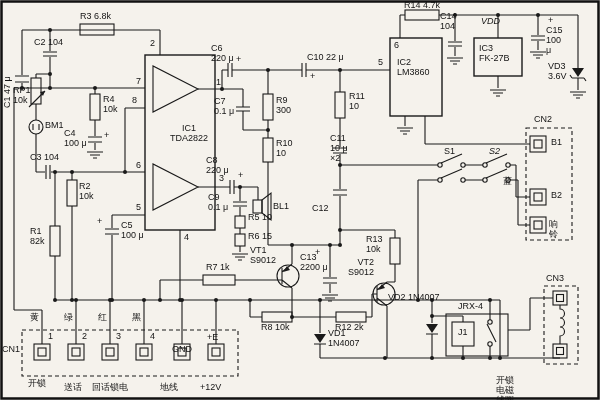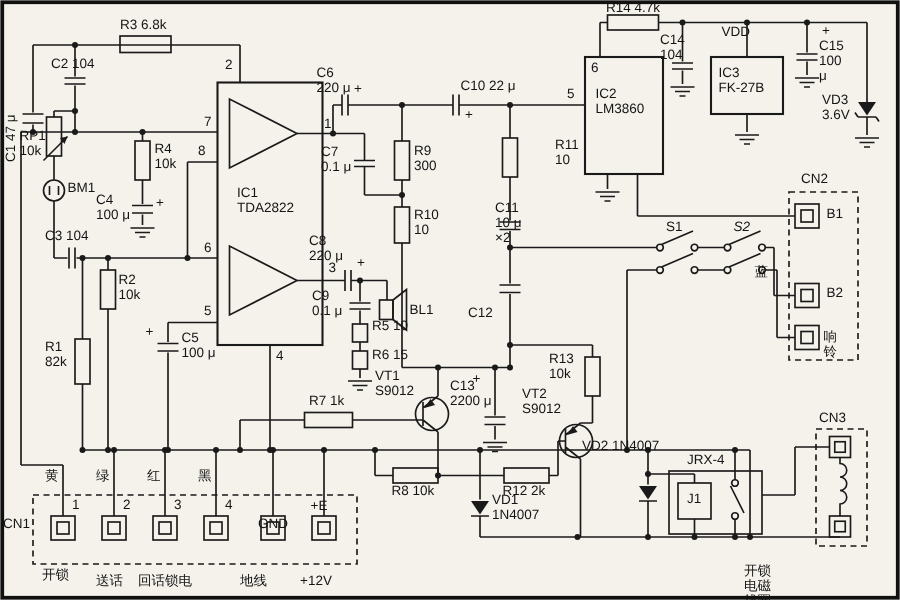--- a/index.html
+++ b/index.html
@@ -226,22 +226,22 @@
         <circle class="dt" cx="500" cy="358" r="2"></circle>
     <circle class="dt" cx="455" cy="15" r="2"></circle>
         <circle class="dt" cx="498" cy="15" r="2"></circle>
     <circle class="dt" cx="538" cy="15" r="2"></circle>
   </g>
 </svg>
 
 <div id="labels">
       <div class="lbl" style="left: 404px; top: 1px;">R14 4.7k</div>
       <div class="lbl" style="left: 548px; top: 16px;">+</div>
-      <div class="lbl" style="left: 481px; top: 17px;">VDD</div>
-      <div class="lbl" style="left: 440px; top: 22px;">C14
+      <div class="lbl" style="left: 481px; top: 17px; font-style: italic;">VDD</div>
+      <div class="lbl" style="left: 440px; top: 12px;">C14
 104</div>
       <div class="lbl" style="left: 479px; top: 44px;">IC3
 FK-27B</div>
       <div class="lbl" style="left: 546px; top: 26px;">C15
 100 μ</div>
       <div class="lbl" style="left: 548px; top: 62px;">VD3
 3.6V</div>
       <div class="lbl" style="left: 397px; top: 58px;">IC2
 LM3860</div>
       <div class="lbl" style="left: 394px; top: 41px;">6</div>
@@ -255,37 +255,37 @@
       <div class="lbl" style="left: 34px; top: 38px;">C2 104</div>
       <div class="lbl rot" style="left: 3px; top: 108px;">C1  47 μ</div>
       <div class="lbl" style="left: 13px; top: 86px;">RP1
 10k</div>
       <div class="lbl" style="left: 45px; top: 121px;">BM1</div>
       <div class="lbl" style="left: 103px; top: 95px;">R4
 10k</div>
       <div class="lbl" style="left: 64px; top: 129px;">C4
 100 μ</div>
       <div class="lbl" style="left: 104px; top: 131px;">+</div>
-      <div class="lbl" style="left: 158px; top: 124px;">IC1
+      <div class="lbl" style="left: 170px; top: 124px; text-align: center;">IC1
 TDA2822</div>
       <div class="lbl" style="left: 150px; top: 39px;">2</div>
       <div class="lbl" style="left: 136px; top: 77px;">7</div>
       <div class="lbl" style="left: 132px; top: 96px;">8</div>
       <div class="lbl" style="left: 216px; top: 78px;">1</div>
       <div class="lbl" style="left: 136px; top: 161px;">6</div>
       <div class="lbl" style="left: 136px; top: 203px;">5</div>
       <div class="lbl" style="left: 219px; top: 174px;">3</div>
       <div class="lbl" style="left: 184px; top: 233px;">4</div>
       <div class="lbl" style="left: 214px; top: 97px;">C7
 0.1 μ</div>
       <div class="lbl" style="left: 276px; top: 96px;">R9
 300</div>
       <div class="lbl" style="left: 276px; top: 139px;">R10
 10</div>
-      <div class="lbl" style="left: 370px; top: 92px;">R11
+      <div class="lbl" style="left: 349px; top: 92px;">R11
 10</div>
       <div class="lbl" style="left: 306px; top: 134px; margin-left: 24px;">C11
 10 μ
 ×2</div>
       <div class="lbl" style="left: 312px; top: 184px; margin-top: 20px;">C12</div>
       <div class="lbl" style="left: 30px; top: 153px;">C3 104</div>
       <div class="lbl" style="left: 79px; top: 182px;">R2
 10k</div>
       <div class="lbl" style="left: 30px; top: 227px;">R1
 82k</div>
@@ -298,21 +298,21 @@
       <div class="lbl" style="left: 208px; top: 193px;">C9
 0.1 μ</div>
       <div class="lbl" style="left: 248px; top: 213px;">R5 10</div>
       <div class="lbl" style="left: 248px; top: 232px;">R6 15</div>
       <div class="lbl" style="left: 273px; top: 202px;">BL1</div>
       <div class="lbl" style="left: 250px; top: 246px;">VT1
 S9012</div>
       <div class="lbl" style="left: 300px; top: 253px;">C13
 2200 μ</div>
       <div class="lbl" style="left: 315px; top: 248px;">+</div>
-      <div class="lbl" style="left: 348px; top: 258px;">VT2
+      <div class="lbl" style="left: 348px; top: 258px; text-align: right;">VT2
 S9012</div>
       <div class="lbl" style="left: 366px; top: 235px;">R13
 10k</div>
       <div class="lbl" style="left: 206px; top: 263px;">R7 1k</div>
       <div class="lbl" style="left: 261px; top: 323px;">R8 10k</div>
       <div class="lbl" style="left: 335px; top: 323px;">R12 2k</div>
       <div class="lbl" style="left: 328px; top: 329px;">VD1
 1N4007</div>
       <div class="lbl" style="left: 388px; top: 293px;">VD2 1N4007</div>
       <div class="lbl" style="left: 458px; top: 302px;">JRX-4</div>

